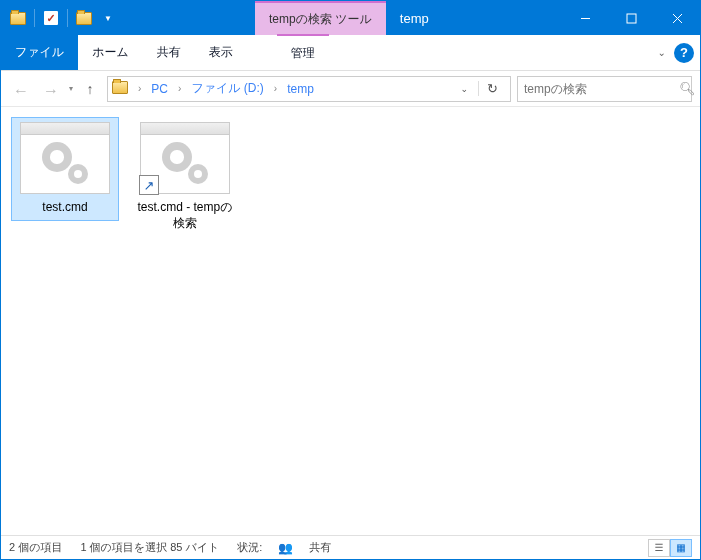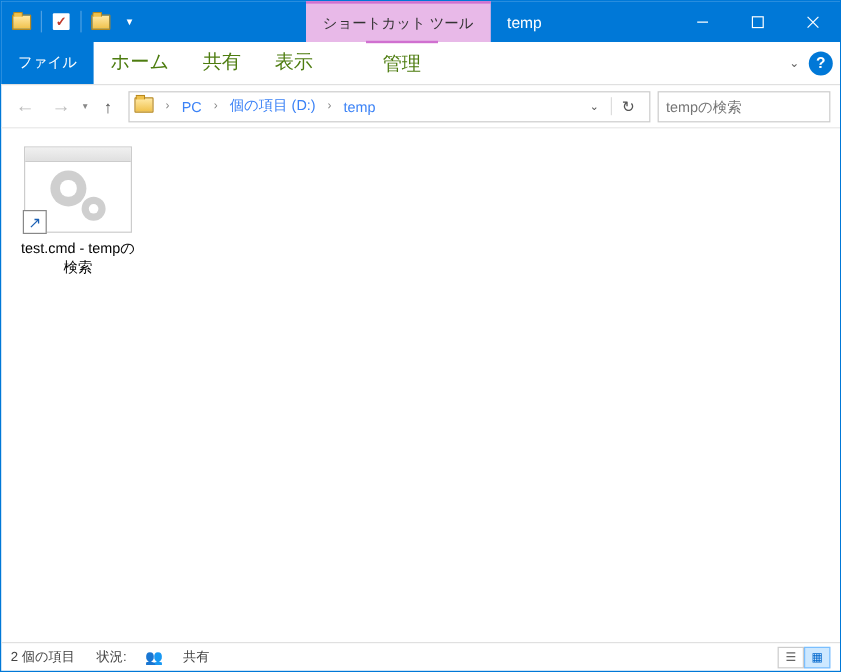--- a/index.html
+++ b/index.html
@@ -19,39 +19,39 @@
 .contextual-wrap { margin-left: 130px; display:flex; }
 .title-text { flex:1; display:flex; align-items:center; padding-left:14px; font-size:13px; }
 .win-controls { display:flex; }
 .win-btn { width:46px; display:flex; align-items:center; justify-content:center; font-size:13px; }
 .win-btn svg { stroke:#fff; fill:none; }
 .close-btn { }
 
 
 .ribbon { height:36px; display:flex; align-items:stretch; border-bottom:1px solid #e0e0e0; }
 .file-tab { background:#0078d7; color:#fff; font-size:12px; display:flex; align-items:center; padding:0 14px; }
-.tab { font-size:16px; color:#4d7c0f; display:flex; align-items:center; padding:0 14px; }
+.tab { font-size:12px; color:#0f172a; display:flex; align-items:center; padding:0 14px; }
 .tab.manage { border-top:2px solid #d070d0; margin-top:-1px; padding-top:0; }
 .ribbon-spacer { flex:1; }
 .collapse-chev { display:flex; align-items:center; padding:0 8px; color:#666; font-size:10px;}
 .help-btn { width:20px; height:20px; border-radius:50%; background:#0078d7; color:#fff; font-size:13px; font-weight:bold; display:flex; align-items:center; justify-content:center; align-self:center; margin-right:6px;}
 
 
 .navbar { height:36px; display:flex; align-items:center; padding:4px 8px; gap:6px; border-bottom:1px solid #e8e8e8;}
 .nav-arrow { width:24px; height:24px; display:flex; align-items:center; justify-content:center; color:#bbb; font-size:16px;}
 .nav-dd { font-size:8px; color:#888; }
 .nav-up { width:22px; height:22px; display:flex; align-items:center; justify-content:center; color:#555; font-size:14px;}
 .addressbar { flex:1; height:26px; border:1px solid #ccc; display:flex; align-items:center; padding:0 4px; gap:4px; font-size:12px; }
 .addr-folder { width:18px; height:15px; }
 .crumb { color:#3b82f6; padding:0 2px;}
 .crumb-sep { color:#888; font-size:10px; padding:0 4px;}
 .addr-spacer { flex:1; }
 .addr-dd { color:#555; font-size:9px; padding:0 6px;}
 .addr-refresh { border-left:1px solid #ddd; padding:0 8px; color:#555; font-size:13px;}
-.searchbox { width:144px; height:26px; border:1px solid #ccc; display:flex; align-items:center; padding:0 6px; font-size:12px; color:#888;}
+.searchbox { width:175px; height:26px; border:1px solid #ccc; display:flex; align-items:center; padding:0 6px; font-size:12px; color:#888;}
 .searchbox input { border:none; outline:none; flex:1; font-size:12px; color:#333; background:transparent;}
 .search-icon { color:#888; font-size:13px;}
 
 
 .content { flex:1; display:flex; overflow:hidden; }
 .items { flex:1; padding:10px; display:flex; align-items:flex-start; gap:12px; }
 .item { width:108px; display:flex; flex-direction:column; align-items:center; padding:4px; border:1px solid transparent;}
 .item.selected { background:#cde8ff; border:1px solid #7abfff;}
 .thumb { width:90px; height:72px; background:#fff; border:1px solid #ccc; position:relative; display:flex; align-items:center; justify-content:center; margin-bottom:6px;}
 .thumb-header { position:absolute; top:0; left:0; right:0; height:12px; background:linear-gradient(#f0f0f0,#e0e0e0); border-bottom:1px solid #ccc;}
@@ -96,21 +96,21 @@
       <div class="qat-item">
           <div class="check-box">✓</div>
         </div>
       <div class="qat-sep"></div>
       <div class="qat-item">
           <div class="folder-mini"></div>
         </div>
       <div class="qat-item qat-dd">▼</div>
     </div>
     <div class="contextual-wrap">
-      <div class="contextual-tab">ショートカット ツール</div>
+      <div class="contextual-tab">tempの検索 ツール</div>
     </div>
     <div class="title-text">temp</div>
     <div class="win-controls">
       <div class="win-btn">
           <svg width="11" height="11">
             <line x1="1" y1="5.5" x2="10" y2="5.5" stroke-width="1"></line>
           </svg>
         </div>
       <div class="win-btn">
           <svg width="11" height="11">
@@ -142,51 +142,62 @@
     <div class="nav-arrow">→</div>
     <div class="nav-dd">▾</div>
     <div class="nav-up enabled">↑</div>
     <div class="addressbar">
       <div class="addr-folder">
           <div class="folder-mini" style="width:16px;height:13px;"></div>
         </div>
       <span class="crumb-sep">›</span>
       <span class="crumb">PC</span>
       <span class="crumb-sep">›</span>
-      <span class="crumb">個の項目 (D:)</span>
+      <span class="crumb">ファイル (D:)</span>
       <span class="crumb-sep">›</span>
       <span class="crumb">temp</span>
       <div class="addr-spacer"></div>
       <div class="addr-dd">⌄</div>
       <div class="addr-refresh">↻</div>
     </div>
     <div class="searchbox">
       <input placeholder="tempの検索" style="">
       <span class="search-icon">🔍︎</span>
     </div>
   </div>
 
   <div class="content">
     <div class="items">
+      <div class="item selected">
+        <div class="thumb">
+          <div class="thumb-header"></div>
+          <div class="gears">
+            <div class="gear big"></div>
+              <div class="gear small"></div>
+          </div>
+        </div>
+        <div class="item-label">test.cmd</div>
+      </div>
       <div class="item">
         <div class="thumb">
           <div class="thumb-header"></div>
           <div class="gears">
             <div class="gear big"></div>
               <div class="gear small"></div>
           </div>
           <div class="shortcut-overlay">↗</div>
         </div>
         <div class="item-label">test.cmd - tempの検索</div>
       </div>
     </div>
   </div>
 
   <div class="statusbar">
     <span>2 個の項目</span>
+    <span>1 個の項目を選択 85 バイト</span>
     <span class="status-situation">
       <span>状況:</span>
       <span class="people-icon">👥</span>
       <span>共有</span>
     </span>
     <div class="status-spacer"></div>
     <div class="view-toggle">
       <div class="view-btn">☰</div>
       <div class="view-btn active">▦</div>
     </div>

